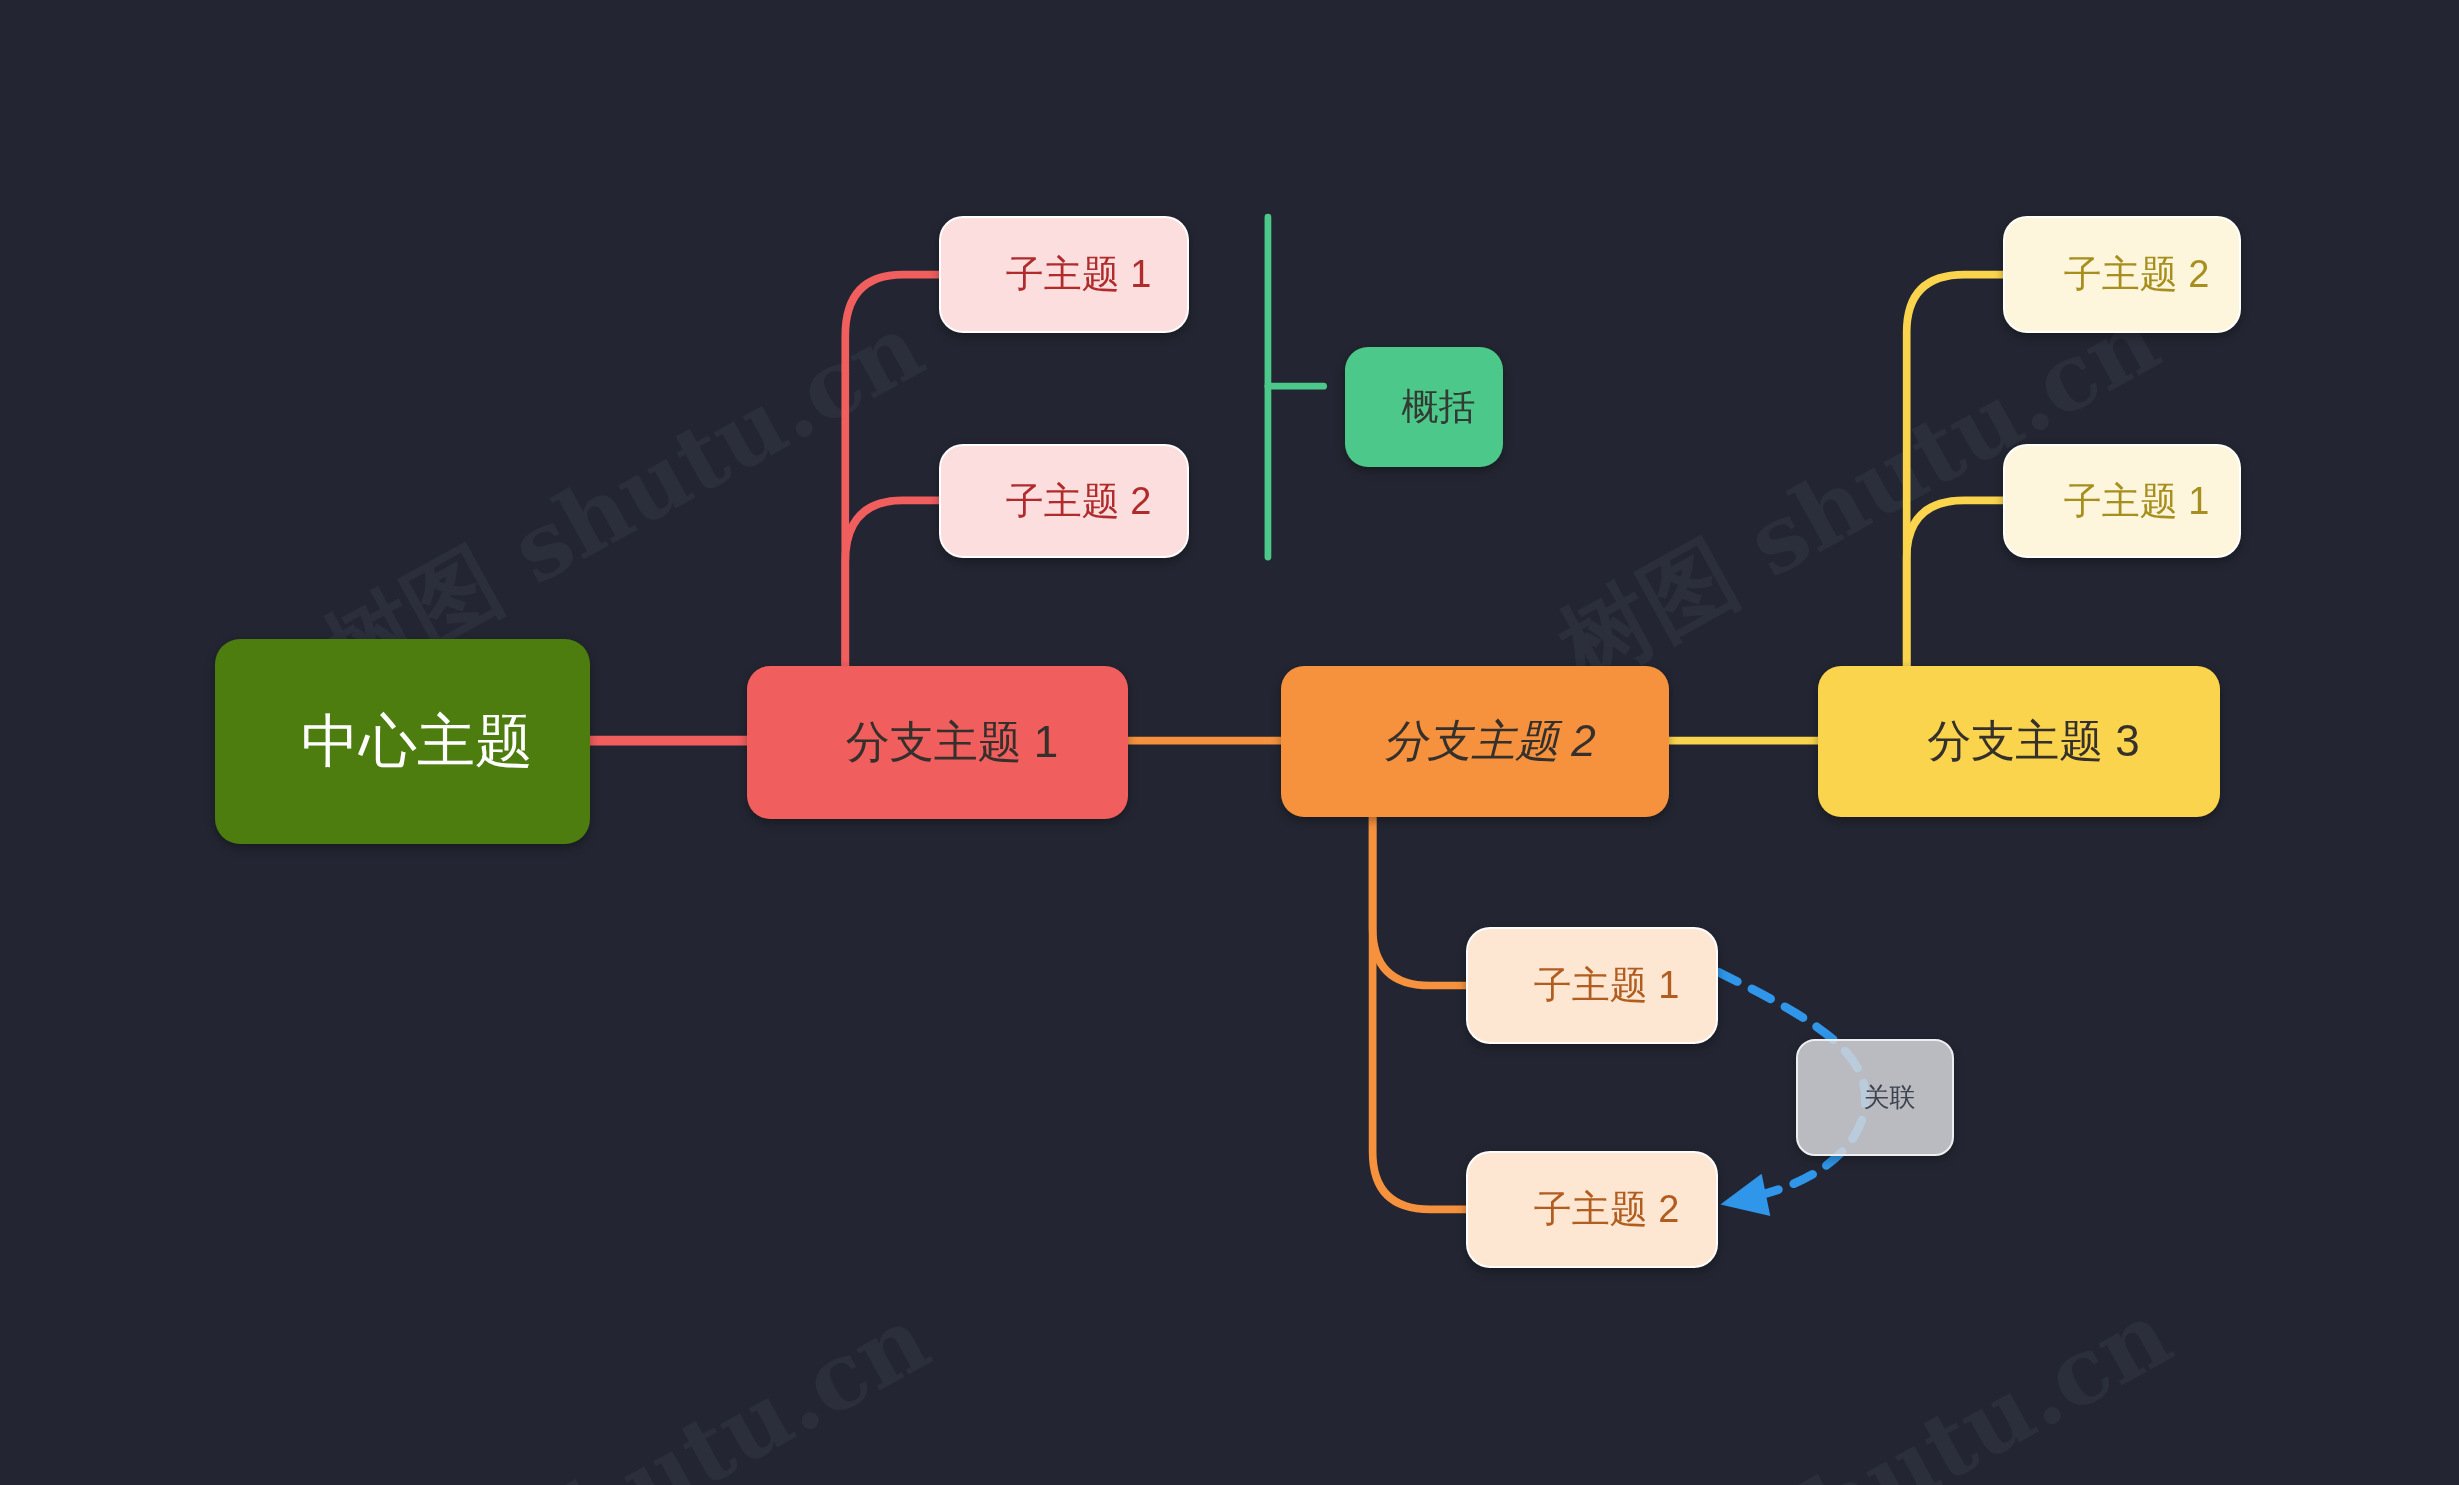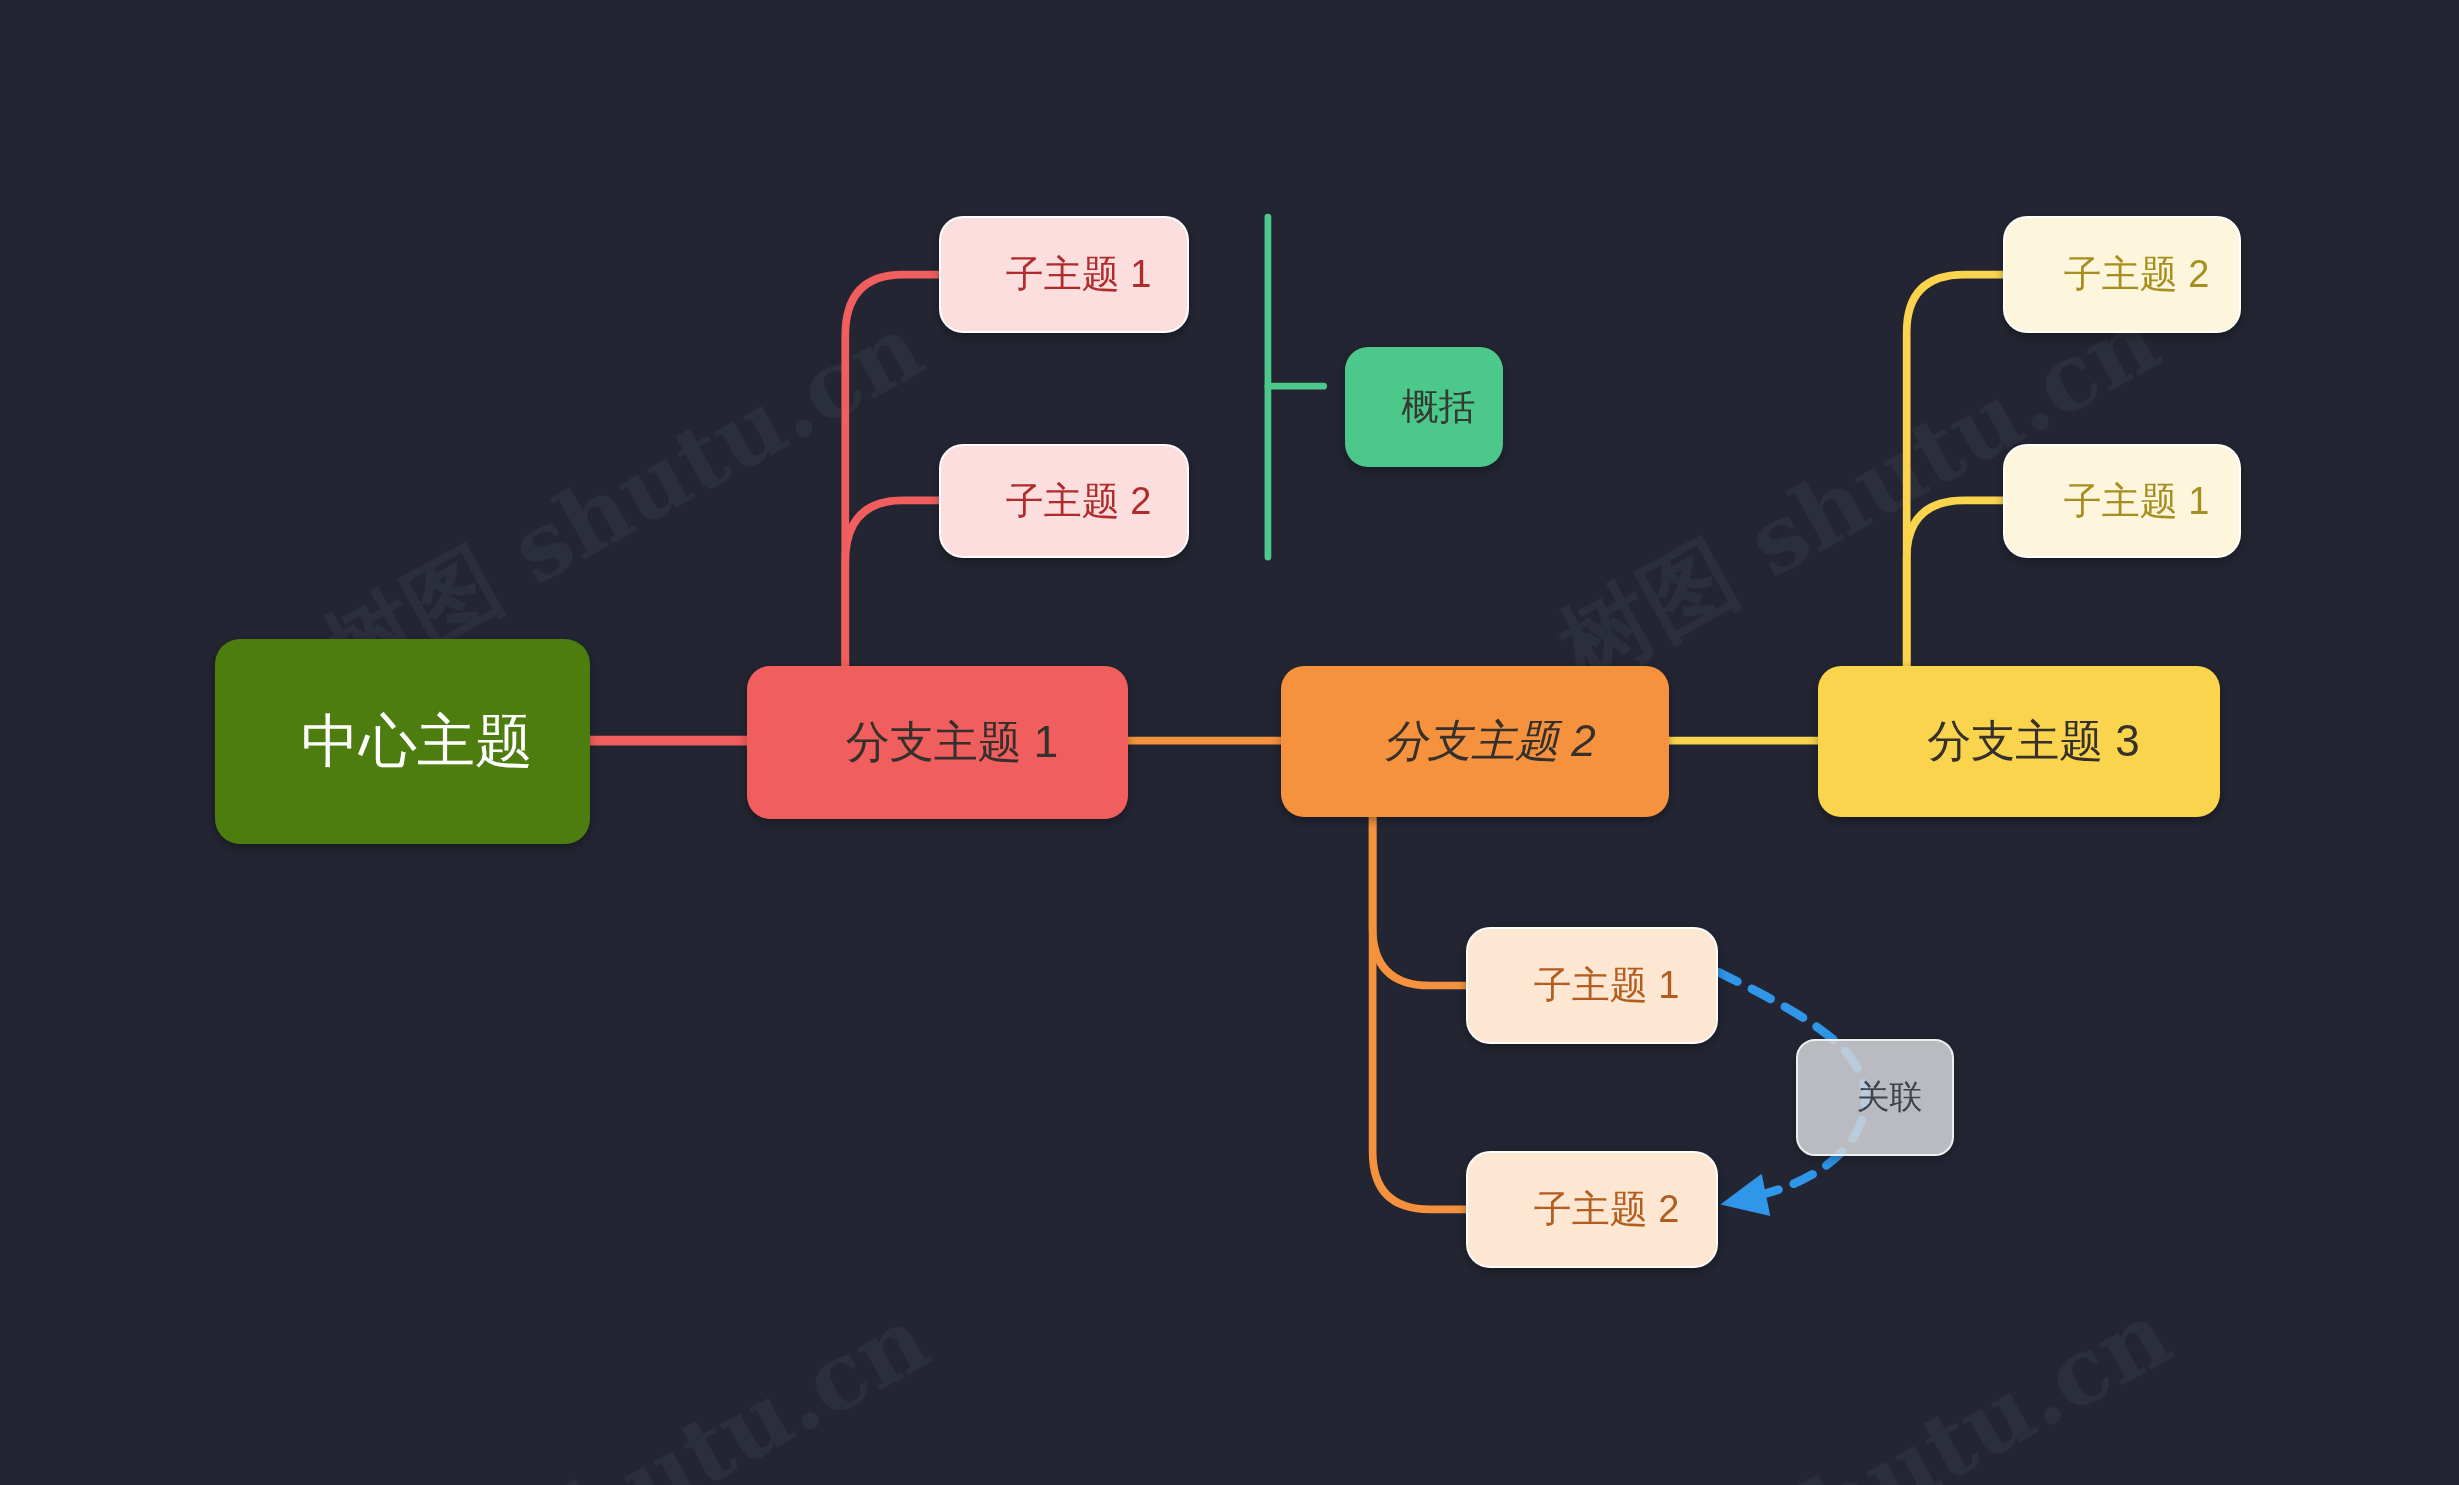--- a/index.html
+++ b/index.html
@@ -42,21 +42,21 @@
   .b1c1{left:939px;top:216px;width:250px;height:117px;}
   .b1c2{left:939px;top:444px;width:250px;height:114px;}
   .b2c1{left:1466px;top:927px;width:252px;height:117px;}
   .b2c2{left:1466px;top:1151px;width:252px;height:117px;}
   .b3c2{left:2003px;top:216px;width:238px;height:117px;}
   .b3c1{left:2003px;top:444px;width:238px;height:114px;}
   .summary-node{left:1345px;top:327px;width:158px;height:120px;border-radius:23px;
     background:#4dc88b;color:#323a33;font-size:37px;margin-top:20px;}
   .relation-node{left:1796px;top:1039px;width:158px;height:117px;border-radius:19px;
     background:rgba(210,212,216,0.86);border:2.9px solid #eceef0;
-    color:#3d4450;font-size:33px;box-shadow:0 3.8px 9.6px rgba(0,0,0,0.25);}
+    color:#3d4450;font-size:26px;box-shadow:0 3.8px 9.6px rgba(0,0,0,0.25);}
 </style>
 </head>
 <body>
 
 <div id="stage">
 
   <div class="wm wm1">树图 shutu.cn</div>
   <div class="wm wm2">树图 shutu.cn</div>
   <div class="wm wm3">树图 shutu.cn</div>
   <div class="wm wm4">树图 shutu.cn</div>

